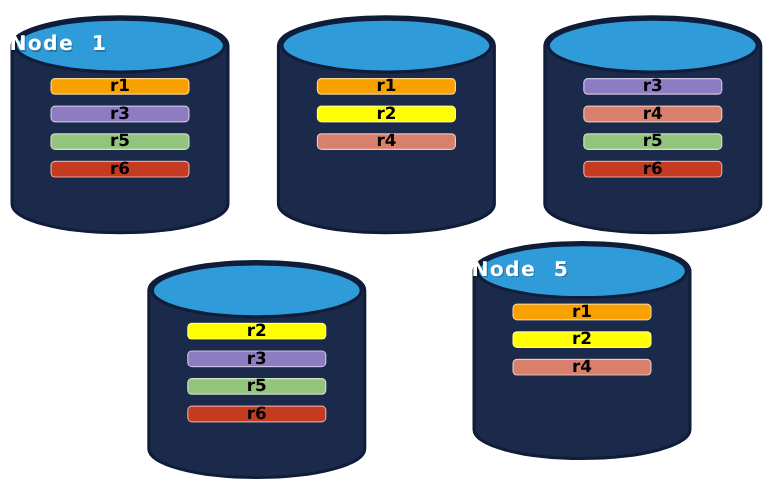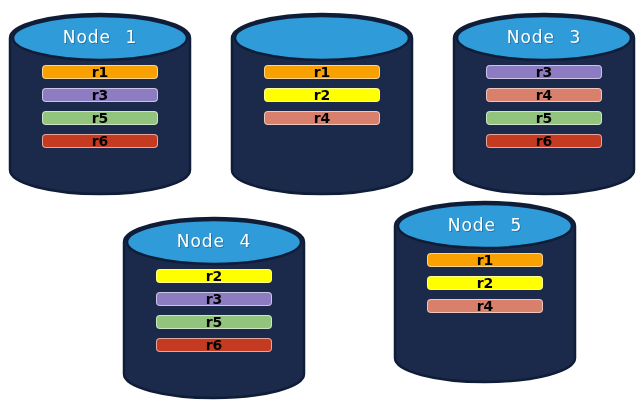--- a/index.html
+++ b/index.html
@@ -35,23 +35,23 @@
     left: 0; top: 0;
     width: 184px;
     height: 192px;
     display: block;
   }
   .node-title {
     position: absolute;
     left: 0;
     top: 23px;
     width: 100%;
-    text-align: center;
+    text-align: left;
     font-size: 17px;
-    font-weight: normal;
+    font-weight: bold;
     letter-spacing: 1px;
     word-spacing: 8px;
     text-shadow: 1px 1px 0 rgba(0,0,0,0.25);
     white-space: nowrap;
   }
   .bars {
     position: absolute;
     left: 34px;
     right: 34px;
     top: 61px;
@@ -101,35 +101,33 @@
       <div class="bar" style="background-color: rgb(255, 255, 0); color: rgb(0, 0, 0);">r2</div>
       <div class="bar" style="background-color: rgb(217, 128, 108); color: rgb(0, 0, 0);">r4</div>
     </div>
   </div>
 
   <div class="node node-3">
     <svg class="cylinder-svg" viewBox="0 0 184 192">
       <path d="M 2 34 A 90 24 0 0 1 182 34 L 182 166 A 90 24 0 0 1 2 166 Z" stroke-width="2.5" style="fill: rgb(27, 42, 74); stroke: rgb(15, 29, 56);"></path>
       <ellipse cx="92" cy="34" rx="87" ry="22" stroke-width="2.5" style="fill: rgb(47, 156, 217); stroke: rgb(15, 29, 56);"></ellipse>
     </svg>
-    <div class="node-title" style="color: rgb(255, 255, 255);">Node 3</div>
     <div class="bars">
       <div class="bar" style="background-color: rgb(142, 124, 195); color: rgb(0, 0, 0);">r3</div>
       <div class="bar" style="background-color: rgb(217, 128, 108); color: rgb(0, 0, 0);">r4</div>
       <div class="bar" style="background-color: rgb(147, 196, 125); color: rgb(0, 0, 0);">r5</div>
       <div class="bar" style="background-color: rgb(197, 59, 34); color: rgb(0, 0, 0);">r6</div>
     </div>
   </div>
 
   <div class="node node-4">
     <svg class="cylinder-svg" viewBox="0 0 184 192">
       <path d="M 2 34 A 90 24 0 0 1 182 34 L 182 166 A 90 24 0 0 1 2 166 Z" stroke-width="2.5" style="fill: rgb(27, 42, 74); stroke: rgb(15, 29, 56);"></path>
       <ellipse cx="92" cy="34" rx="87" ry="22" stroke-width="2.5" style="fill: rgb(47, 156, 217); stroke: rgb(15, 29, 56);"></ellipse>
     </svg>
-    <div class="node-title" style="color: rgb(255, 255, 255);">Node 4</div>
     <div class="bars">
       <div class="bar" style="background-color: rgb(255, 255, 0); color: rgb(0, 0, 0);">r2</div>
       <div class="bar" style="background-color: rgb(142, 124, 195); color: rgb(0, 0, 0);">r3</div>
       <div class="bar" style="background-color: rgb(147, 196, 125); color: rgb(0, 0, 0);">r5</div>
       <div class="bar" style="background-color: rgb(197, 59, 34); color: rgb(0, 0, 0);">r6</div>
     </div>
   </div>
 
   <div class="node node-5">
     <svg class="cylinder-svg" viewBox="0 0 184 192">

